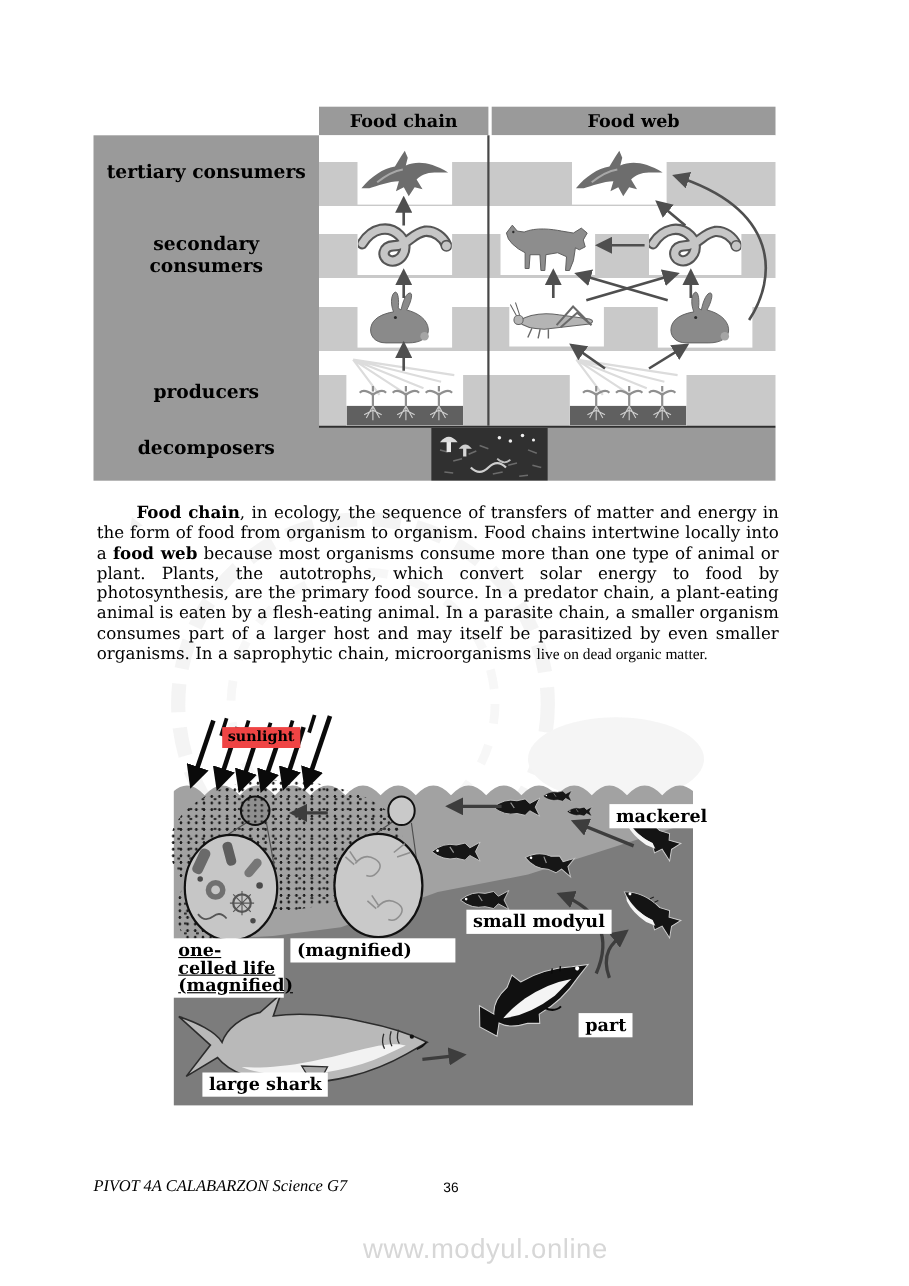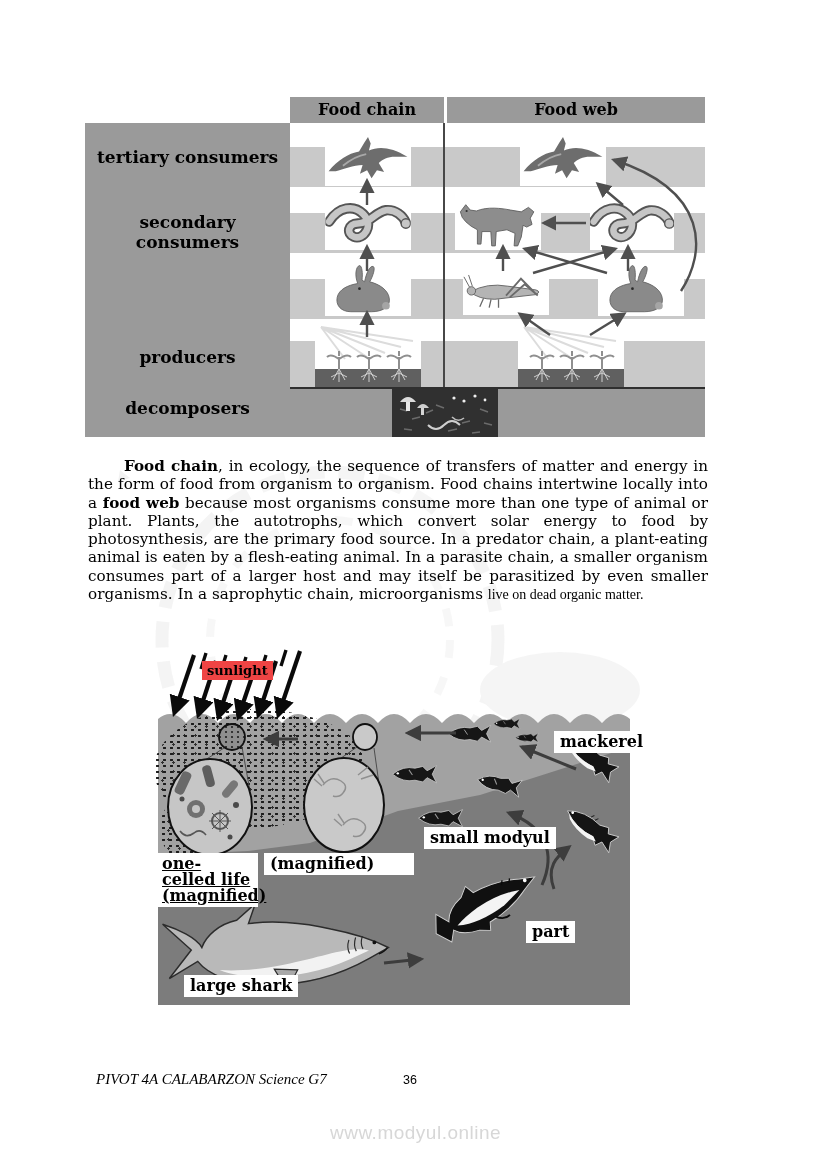--- a/index.html
+++ b/index.html
@@ -36,24 +36,24 @@
                      radial-gradient(circle,#2e2e2e 1px,rgba(0,0,0,0) 1.4px);
     background-size:7px 6px,11px 9px;background-position:0 0,3px 4px;
     border-radius:45% 55% 60% 40% / 50% 45% 55% 50%;}
   .fish{position:absolute;z-index:5;}
   .olabel{position:absolute;z-index:8;background:#fff;font-weight:bold;font-size:16px;
           line-height:16px;text-align:left;padding:3px 6px;font-family:"DejaVu Serif",serif;}
   .sunlabel{position:absolute;left:44px;top:16px;z-index:8;background:#ef4444;font-weight:bold;
             font-size:13px;padding:2px 5px;font-family:"DejaVu Serif",serif;}
   
   .foot-left{position:absolute;left:85px;top:1071px;font-style:italic;font-size:15px;
-             font-family:"Liberation Serif",serif;z-index:2;margin-left:11px;}
+             font-family:"Liberation Serif",serif;z-index:2;}
   .foot-page{position:absolute;left:403px;top:1073px;font-size:12.5px;
              font-family:"Liberation Sans",sans-serif;z-index:2;}
-  .wmark{position:absolute;left:330px;top:1122px;font-size:19px;color:#d7d7d7;
+  .wmark{position:absolute;left:330px;top:1122px;font-size:25px;color:#d7d7d7;
          font-family:"Liberation Sans",sans-serif;letter-spacing:.5px;z-index:2;}
 </style>
 </head>
 <body>
 
 <div class="page">
 
   <svg width="0" height="0" style="position:absolute" aria-hidden="true">
     <defs>
       <pattern id="dotp" width="6" height="5" patternUnits="userSpaceOnUse">

